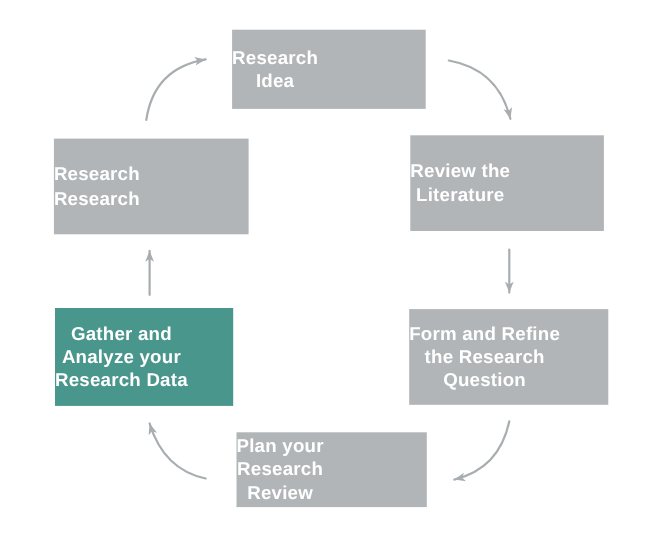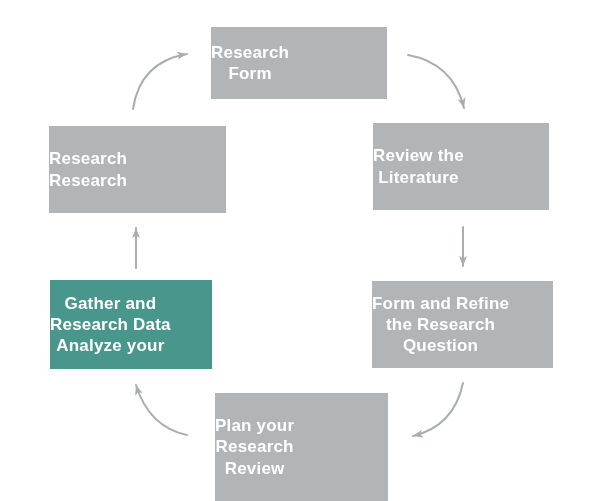--- a/index.html
+++ b/index.html
@@ -28,21 +28,21 @@
     line-height: 1.25;
     letter-spacing: 0.2px;
   }
   .step-box.highlight {
     background: var(--box-teal, #49968c);
   }
   .step-box .line { display: block; }
   .box-research-idea   { left: 211px; top: 27px;  width: 176px; height: 72px; }
   .box-review-lit      { left: 373px; top: 123px; width: 176px; height: 87px; }
   .box-form-question   { left: 372px; top: 281px; width: 181px; height: 87px; }
-  .box-plan-design     { left: 215px; top: 393px; width: 173px; height: 108px; }
+  .box-plan-design     { left: 215px; top: 393px; width: 173px; height: 68px; }
   .box-gather-data     { left: 50px;  top: 280px; width: 162px; height: 89px; }
   .box-share-findings  { left: 49px;  top: 126px; width: 177px; height: 87px; }
   .arrow-layer {
     position: absolute;
     left: 0; top: 0;
     width: 600px; height: 501px;
     pointer-events: none;
   }
   .arrow-path {
     fill: none;
@@ -67,21 +67,21 @@
     <path class="arrow-path" d="M408,55 Q453,63 464,108" marker-end="url(#arrowhead)"></path>
     <path class="arrow-path" d="M463,227 L463,266" marker-end="url(#arrowhead)"></path>
     <path class="arrow-path" d="M463,383 Q454,426 413,436" marker-end="url(#arrowhead)"></path>
     <path class="arrow-path" d="M187,435 Q149,427 136,385" marker-end="url(#arrowhead)"></path>
     <path class="arrow-path" d="M136,268 L136,228" marker-end="url(#arrowhead)"></path>
   </svg>
 
   <div class="step-box box-research-idea">
     <div>
       <span class="line">Research</span>
-      <span class="line">Form</span>
+      <span class="line">Idea</span>
     </div>
   </div>
 
   <div class="step-box box-form-question">
     <div>
       <span class="line">Form and Refine</span>
       <span class="line">the Research</span>
       <span class="line">Question</span>
     </div>
   </div>
@@ -97,22 +97,22 @@
     <div>
       <span class="line">Plan your</span>
       <span class="line">Research</span>
       <span class="line">Review</span>
     </div>
   </div>
 
   <div class="step-box box-gather-data highlight">
     <div>
       <span class="line">Gather and</span>
+      <span class="line">Analyze your</span>
       <span class="line">Research Data</span>
-      <span class="line">Analyze your</span>
     </div>
   </div>
 
   <div class="step-box box-share-findings">
     <div>
       <span class="line">Research</span>
       <span class="line">Research</span>
     </div>
   </div>
 

